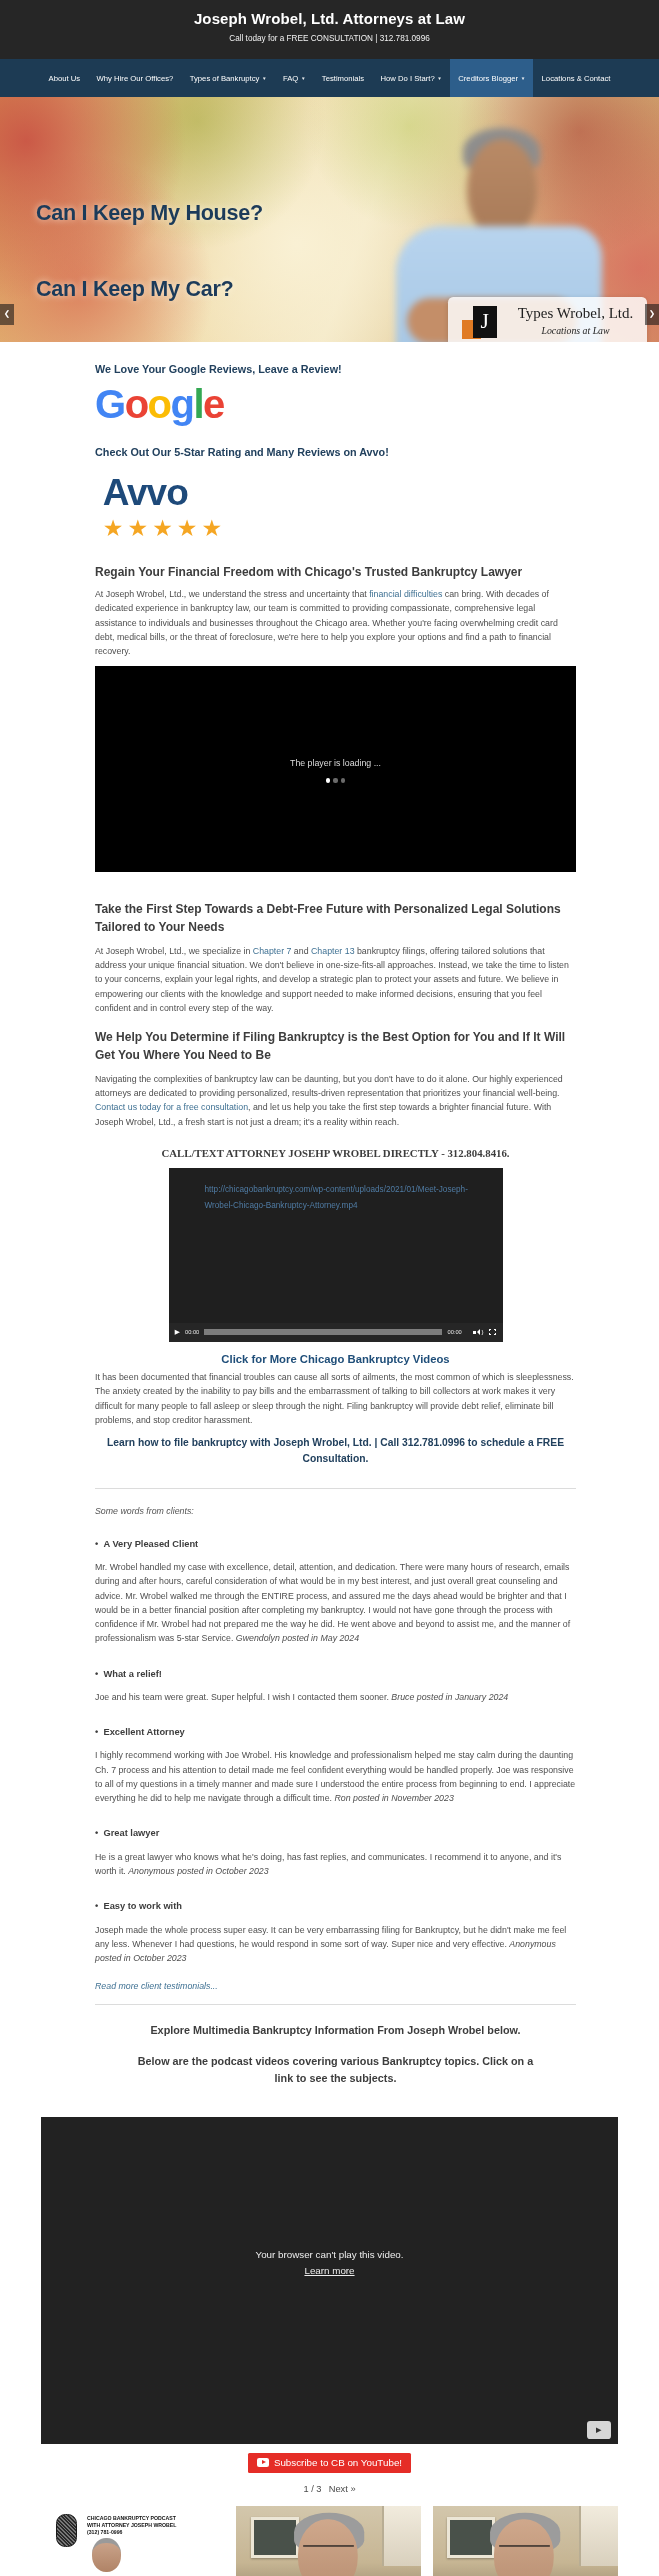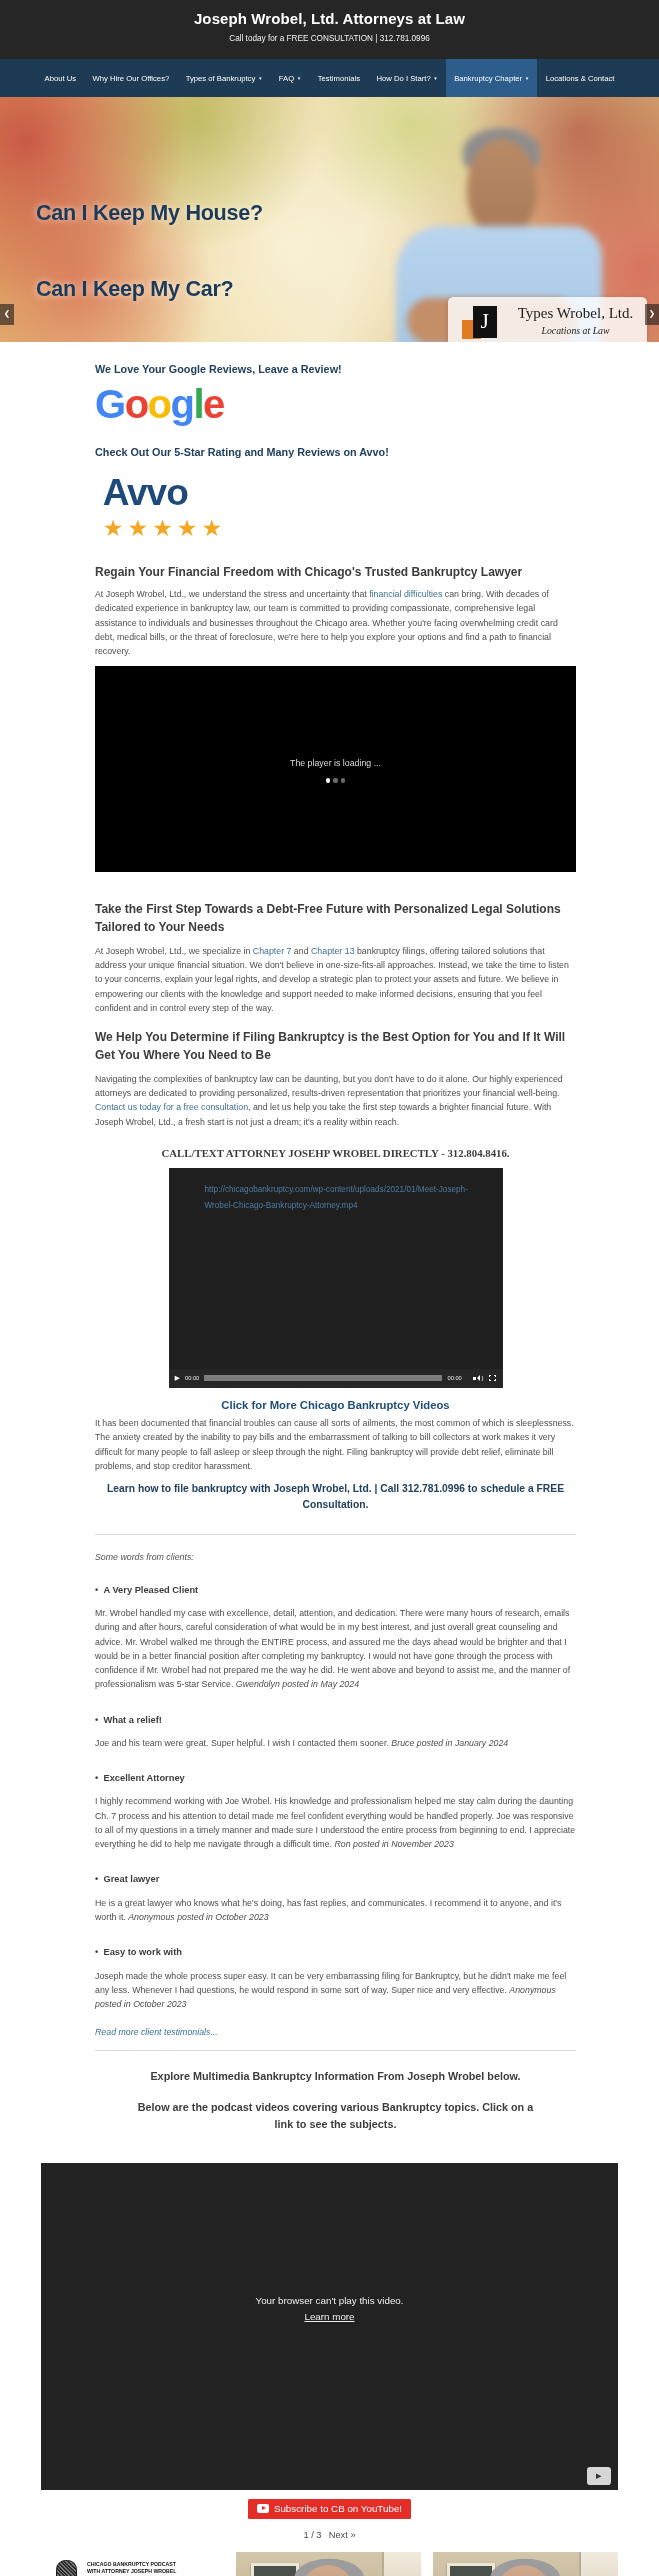--- a/index.html
+++ b/index.html
@@ -60,21 +60,21 @@
   .avvo-word { font-size:37px; font-weight:bold; color:#1e4a7a; letter-spacing:-1px; }
   .stars { font-size:23px; color:#f5a623; letter-spacing:4.1px; margin-top:1px; }
 
   .player1 { margin-top:7.2px; width:481px; height:206px; background:#000; position:relative; }
   .p1-text { position:absolute; top:92px; width:100%; text-align:center; color:#ddd; font-size:8.8px; }
   .p1-dots { position:absolute; top:110px; width:100%; text-align:center; }
   .p1-dots i { display:inline-block; width:4.1px; height:4.1px; border-radius:50%; background:#6a6a6a; margin:0 1.5px; }
   .p1-dots i.on { background:#fff; }
 
   .center-bold { text-align:center; font-size:10.8px; font-weight:bold; color:#3d3d3d; margin-top:18.5px;font-family:Liberation Serif, serif; }
-  .player2 { width:334px; height:220px; background:#1f1f1f; margin:8.2px auto 0; position:relative;text-decoration:underline; }
+  .player2 { width:334px; height:174px; background:#1f1f1f; margin:8.2px auto 0; position:relative;text-decoration:underline; }
   .p2-src { position:absolute; left:36px; top:14.4px; width:268px; color:#4f7ba3; font-size:8.2px; line-height:1.9; word-break:break-all; cursor:pointer; }
   .controls { position:absolute; left:0; right:0; bottom:0; height:19px; background:#262626; display:flex; align-items:center; padding:0 6.2px; color:#fff; }
   .ctl-play { font-size:6.7px; cursor:pointer; }
   .ctl-time { font-size:5.7px; margin:0 5.2px; color:#e8e8e8; }
   .ctl-bar { flex:1; height:5.7px; background:#7d7d7d; cursor:pointer; }
   .vol { position:relative; width:9.3px; height:7.2px; margin-left:6.2px; cursor:pointer; }
   .vol:before { content:""; position:absolute; left:0; top:2.1px; width:2.6px; height:3.1px; background:#fff; }
   .vol:after { content:""; position:absolute; left:1px; top:0; border:3.6px solid transparent; border-right:3.6px solid #fff; }
   .vol b { position:absolute; right:-1px; top:-1px; color:#fff; font-size:6.2px; font-weight:normal; }
   .fs { position:relative; width:7.7px; height:6.7px; margin-left:6.2px; cursor:pointer; }
@@ -152,21 +152,21 @@
         <span class="caret">▼</span>
       </div>
     <div class="nav-item">
         <span>Testimonials</span>
       </div>
     <div class="nav-item">
         <span>How Do I Start?</span>
         <span class="caret">▼</span>
       </div>
     <div class="nav-item active">
-        <span>Bankruptcy Chapter</span>
+        <span>Creditors Blogger</span>
         <span class="caret">▼</span>
       </div>
     <div class="nav-item">
         <span>Locations &amp; Contact</span>
       </div>
   </nav>
 
   <section class="hero">
     <div class="hero-blur">
       <div class="man">

